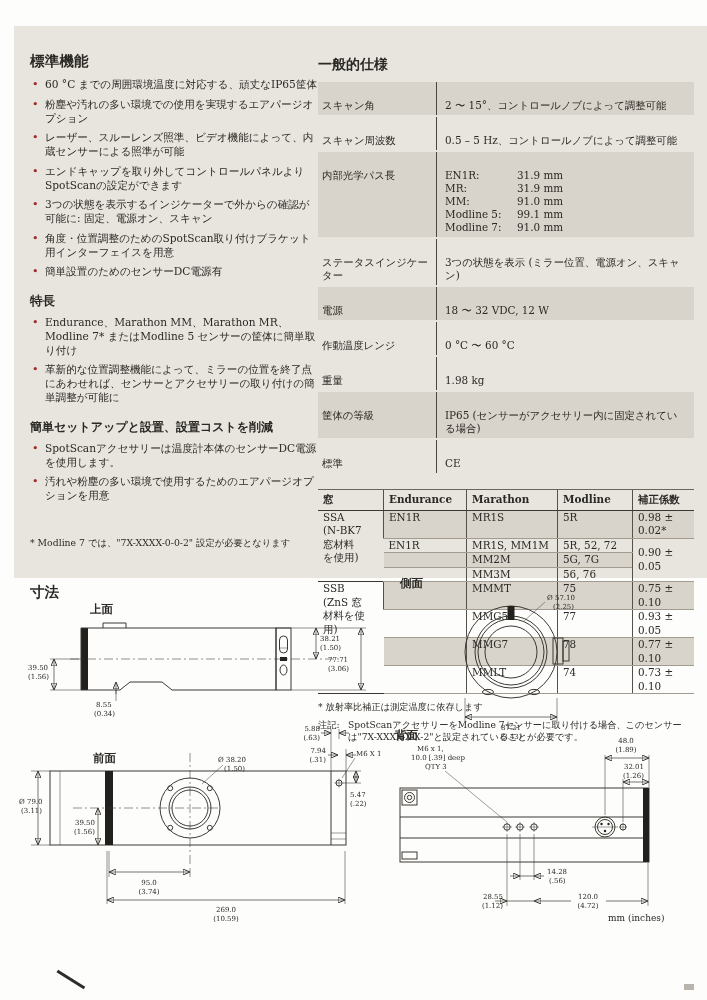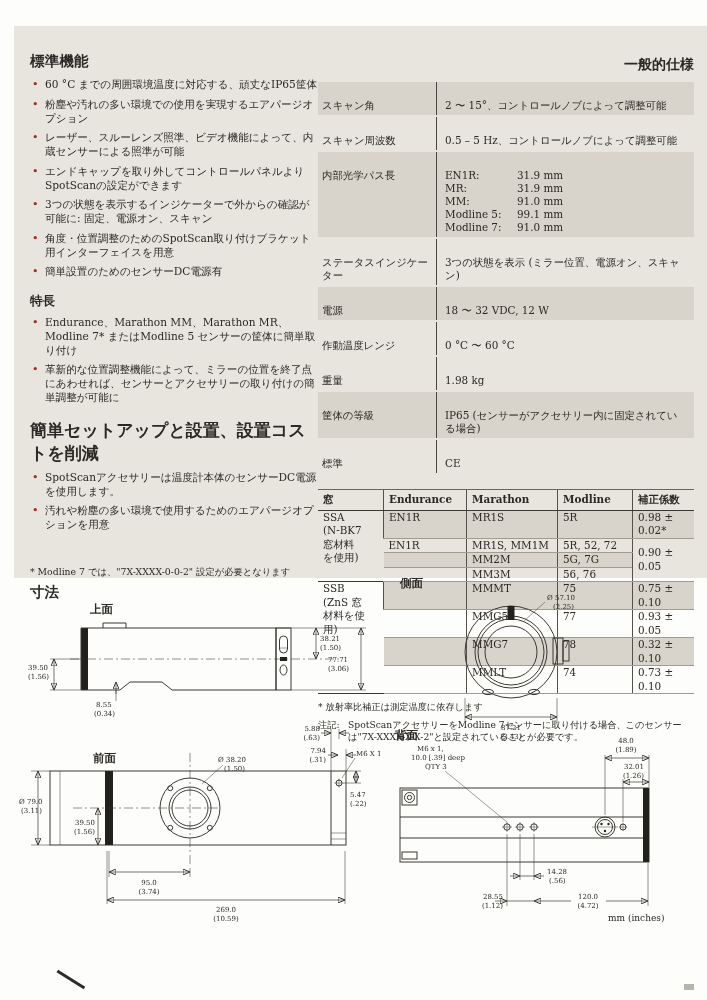--- a/index.html
+++ b/index.html
@@ -17,21 +17,21 @@
   h3.sec{font-family:"DejaVu Sans","Liberation Sans",sans-serif;font-weight:bold;
          font-size:12.5px;margin:14px 0 6px 0;}
   ul.blist{list-style:none;margin:0;padding:0;}
   ul.blist li{position:relative;padding-left:15px;margin:0 0 6px 0;
               font-size:10.6px;line-height:1.3;}
   ul.blist li::before{content:"•";position:absolute;left:2px;top:0;color:#9e2b25;font-size:11px;}
   .footnote-left{font-size:9.3px;margin-top:34px;}
   
   .right-col{position:absolute;left:318px;top:56px;width:376px;}
   h2.sec-r{font-family:"DejaVu Sans","Liberation Sans",sans-serif;font-weight:bold;
-           font-size:14px;margin:0 0 8px 0;text-align:right;}
+           font-size:14px;margin:0 0 8px 0;}
   table.spec{border-collapse:collapse;width:100%;font-size:10.4px;line-height:1.25;}
   table.spec td{vertical-align:top;padding:17px 6px 3px 4px;border-bottom:2px solid #e8e5df;}
   table.spec td.val{border-left:1.1px solid #4a463f;padding-left:8px;}
   table.spec tr.shade td{background:#d9d4cb;}
   .optpair{display:flex;}
   .optpair .k{width:72px;flex:0 0 72px;}
   
   table.win{border-collapse:collapse;width:100%;font-size:10.4px;line-height:1.3;margin-top:14px;
             border-bottom:1.2px solid #3a3831;}
   table.win th{font-weight:bold;text-align:left;padding:3px 5px;border-bottom:1.4px solid #3a3831;
@@ -78,21 +78,21 @@
     <li>エンドキャップを取り外してコントロールパネルよりSpotScanの設定ができます</li>
     <li>3つの状態を表示するインジケーターで外からの確認が可能に: 固定、電源オン、スキャン</li>
     <li>角度・位置調整のためのSpotScan取り付けブラケット用インターフェイスを用意</li>
     <li>簡単設置のためのセンサーDC電源有</li>
   </ul>
   <h3 class="sec">特長</h3>
   <ul class="blist">
     <li>Endurance、Marathon MM、Marathon MR、Modline 7* またはModline 5 センサーの筐体に簡単取り付け</li>
     <li>革新的な位置調整機能によって、ミラーの位置を終了点にあわせれば、センサーとアクセサリーの取り付けの簡単調整が可能に</li>
   </ul>
-  <h3 class="sec" style="font-size:17px;">簡単セットアップと設置、設置コストを削減</h3>
+  <h3 class="sec" style="font-size:12px;">簡単セットアップと設置、設置コストを削減</h3>
   <ul class="blist">
     <li>SpotScanアクセサリーは温度計本体のセンサーDC電源を使用します。</li>
     <li>汚れや粉塵の多い環境で使用するためのエアパージオプションを用意</li>
   </ul>
   <div class="footnote-left">* Modline 7 では、"7X-XXXX-0-0-2" 設定が必要となります</div>
 </div>
 
 <div class="right-col">
   <h2 class="sec-r">一般的仕様</h2>
   <table class="spec">
@@ -205,21 +205,21 @@
     <tr>
       <td></td>
       <td>MMG5</td>
       <td>77</td>
       <td>0.93 ± 0.05</td>
     </tr>
     <tr>
       <td class="sh"></td>
       <td class="sh">MMG7</td>
       <td class="sh">78</td>
-      <td class="sh">0.32 ± 0.10</td>
+      <td class="sh">0.77 ± 0.10</td>
     </tr>
     <tr>
       <td></td>
       <td>MMLT</td>
       <td>74</td>
       <td>0.73 ± 0.10</td>
     </tr>
   </tbody>
     </table>
 

